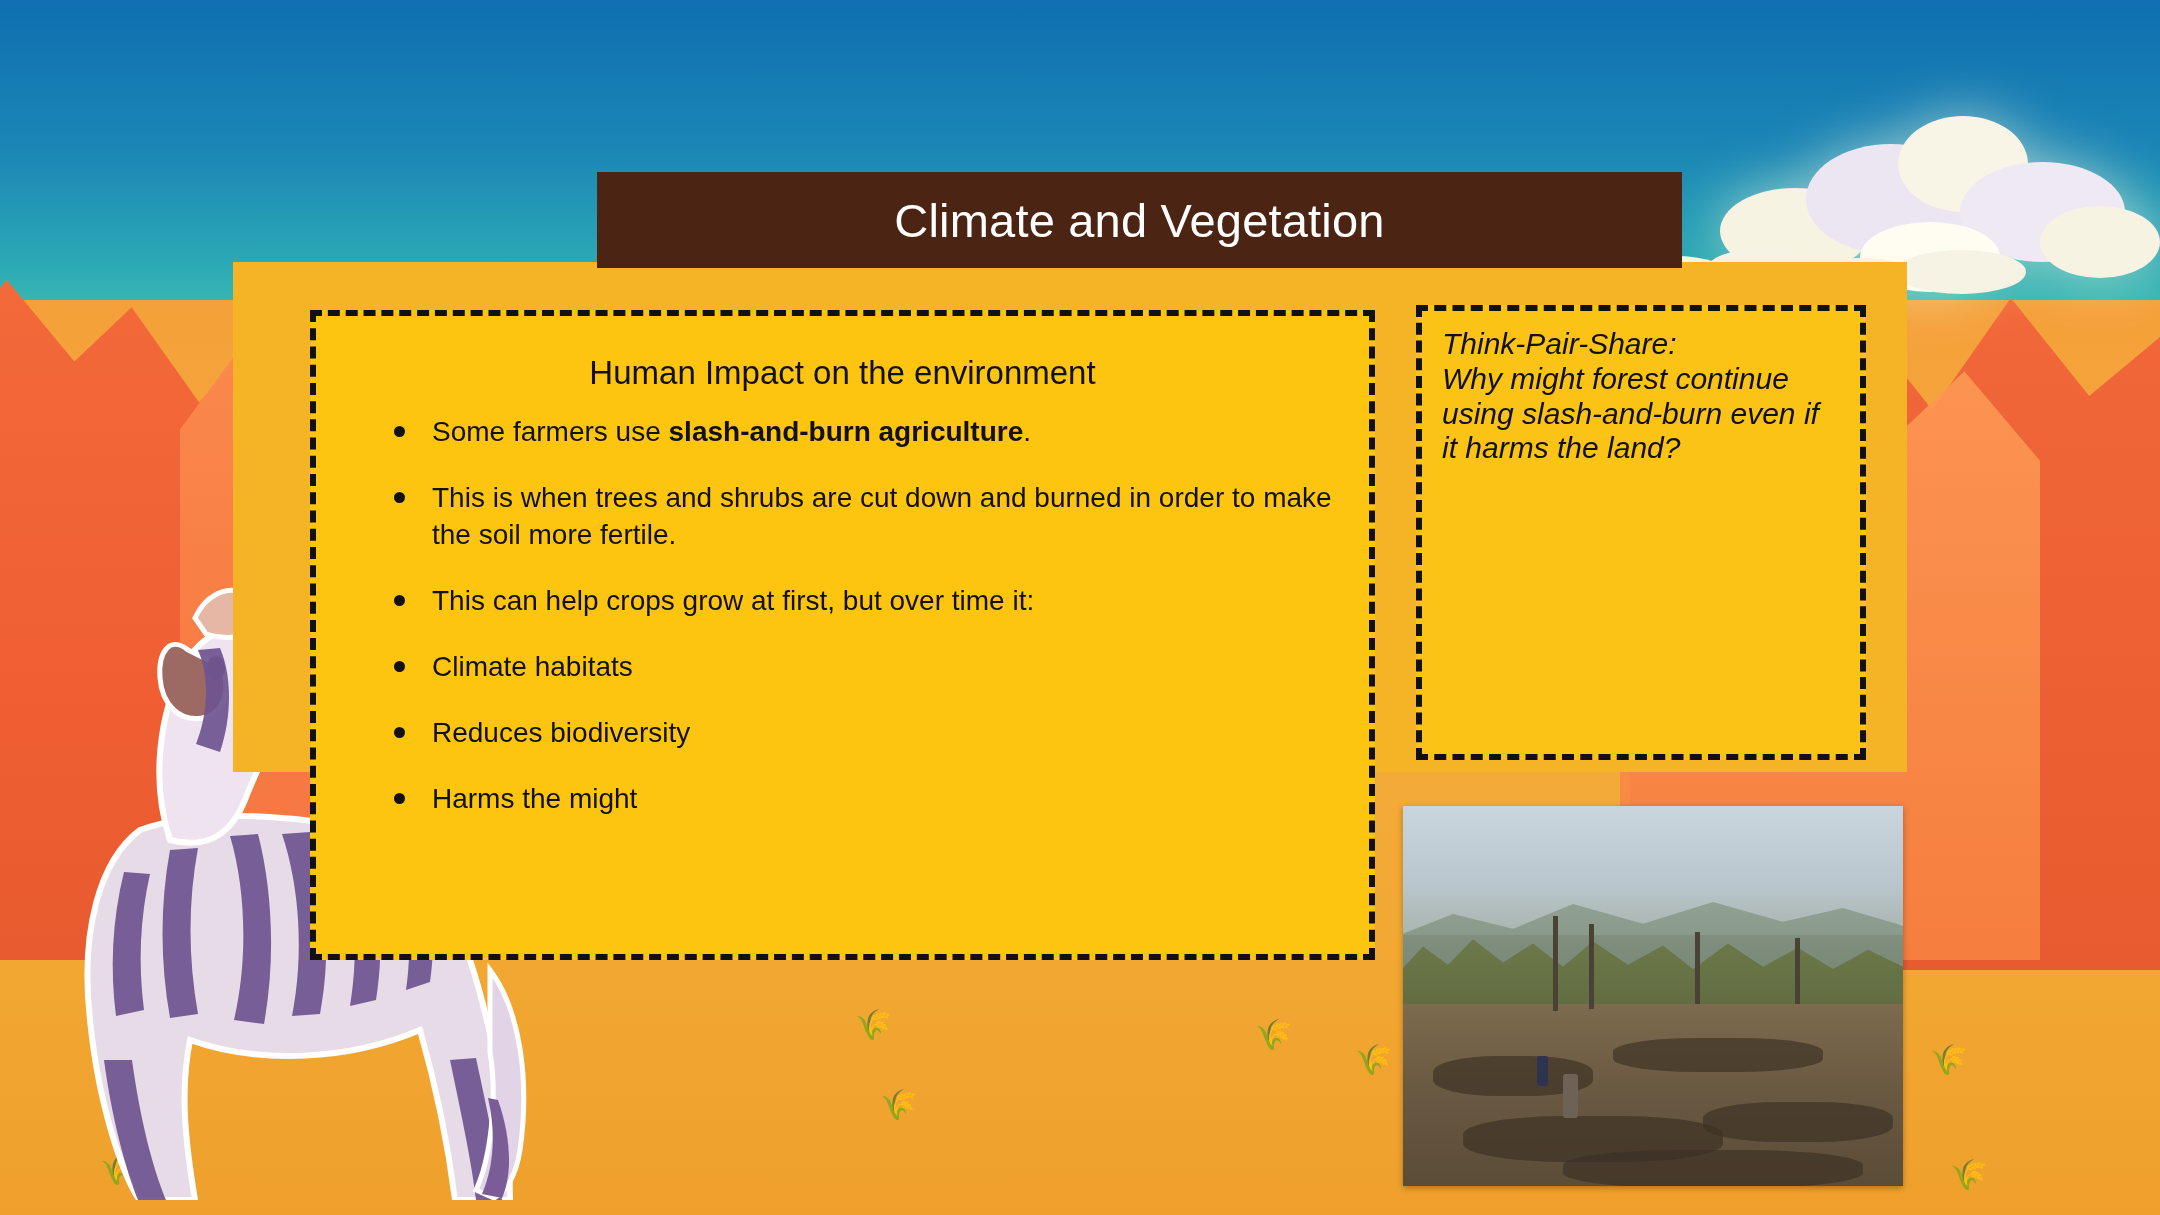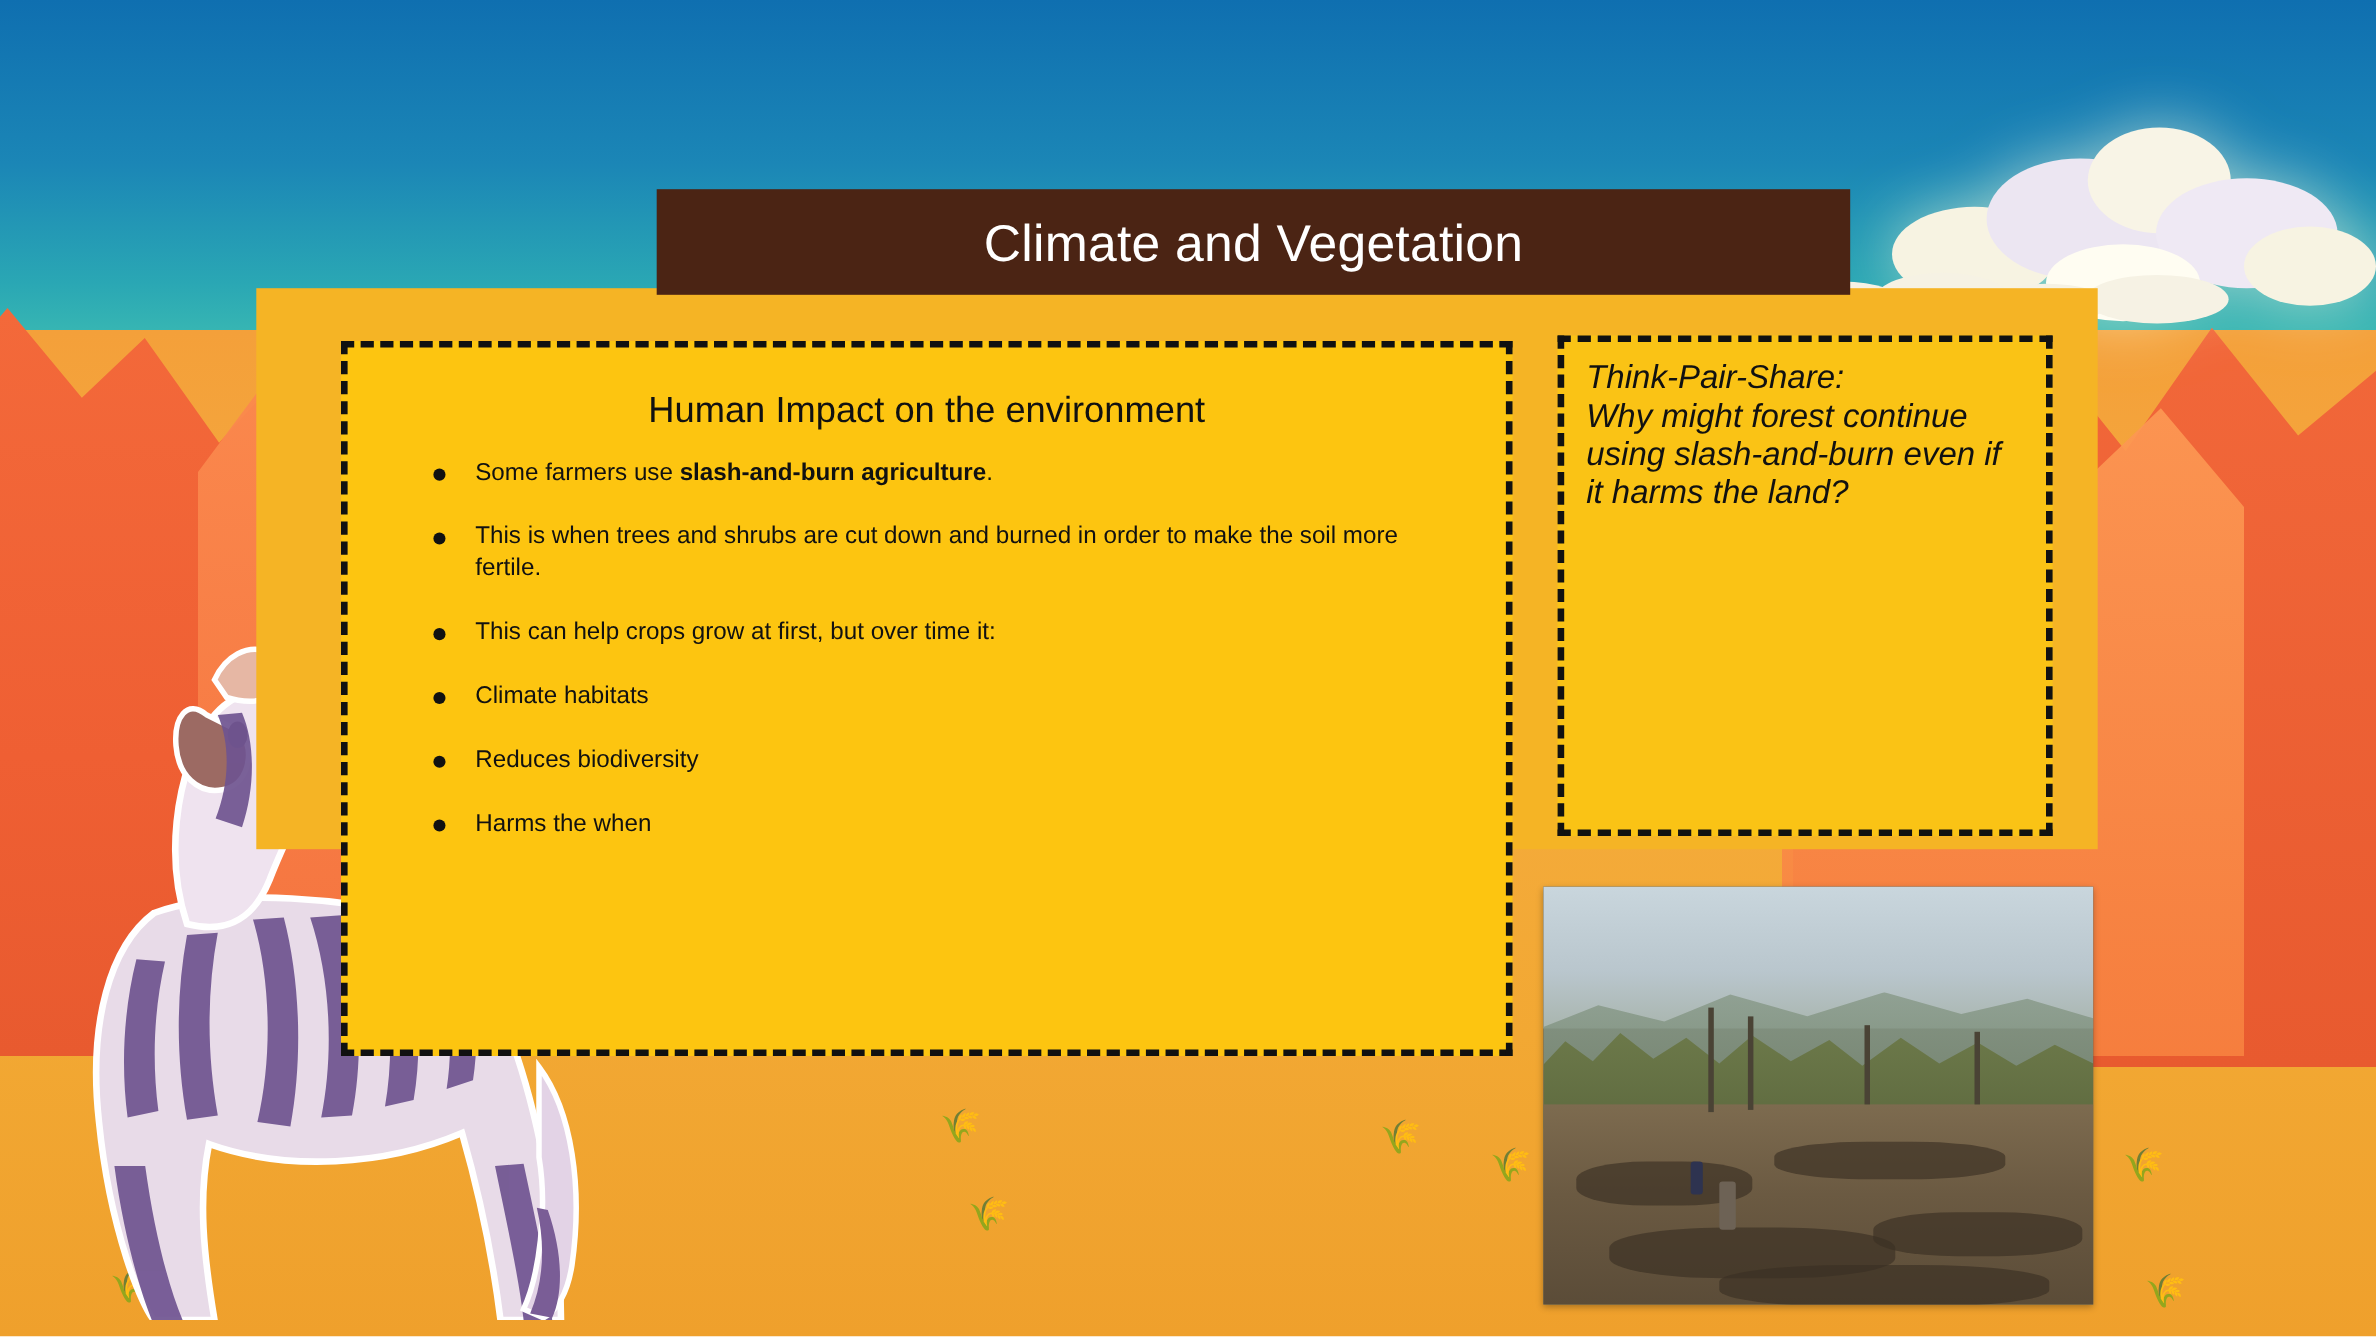--- a/index.html
+++ b/index.html
@@ -172,21 +172,21 @@
     font-weight: 400;
     color: #111;
   }
   .bullets {
     list-style: none;
     margin: 0;
     padding: 0 8px 0 52px;
   }
   .bullets li {
     position: relative;
-    font-size: 22px;
+    font-size: 28px;
     line-height: 1.32;
     color: #111;
     margin-bottom: 29px;
     padding-left: 38px;
   }
   .bullets li::before {
     content: "";
     position: absolute;
     left: 0;
     top: 12px;
@@ -361,21 +361,21 @@
       <li>
         <span>This can help crops grow at first, but over time it:</span>
       </li>
       <li>
         <span>Climate habitats</span>
       </li>
       <li>
         <span>Reduces biodiversity</span>
       </li>
       <li>
-        <span>Harms the when</span>
+        <span>Harms the might</span>
       </li>
     </ul>
   </div>
 
   <div class="tps-box">
     <p>Think-Pair-Share:</p>
     <p>Why might forest continue using slash-and-burn even if it harms the land?</p>
   </div>
 
   <div class="photo">

